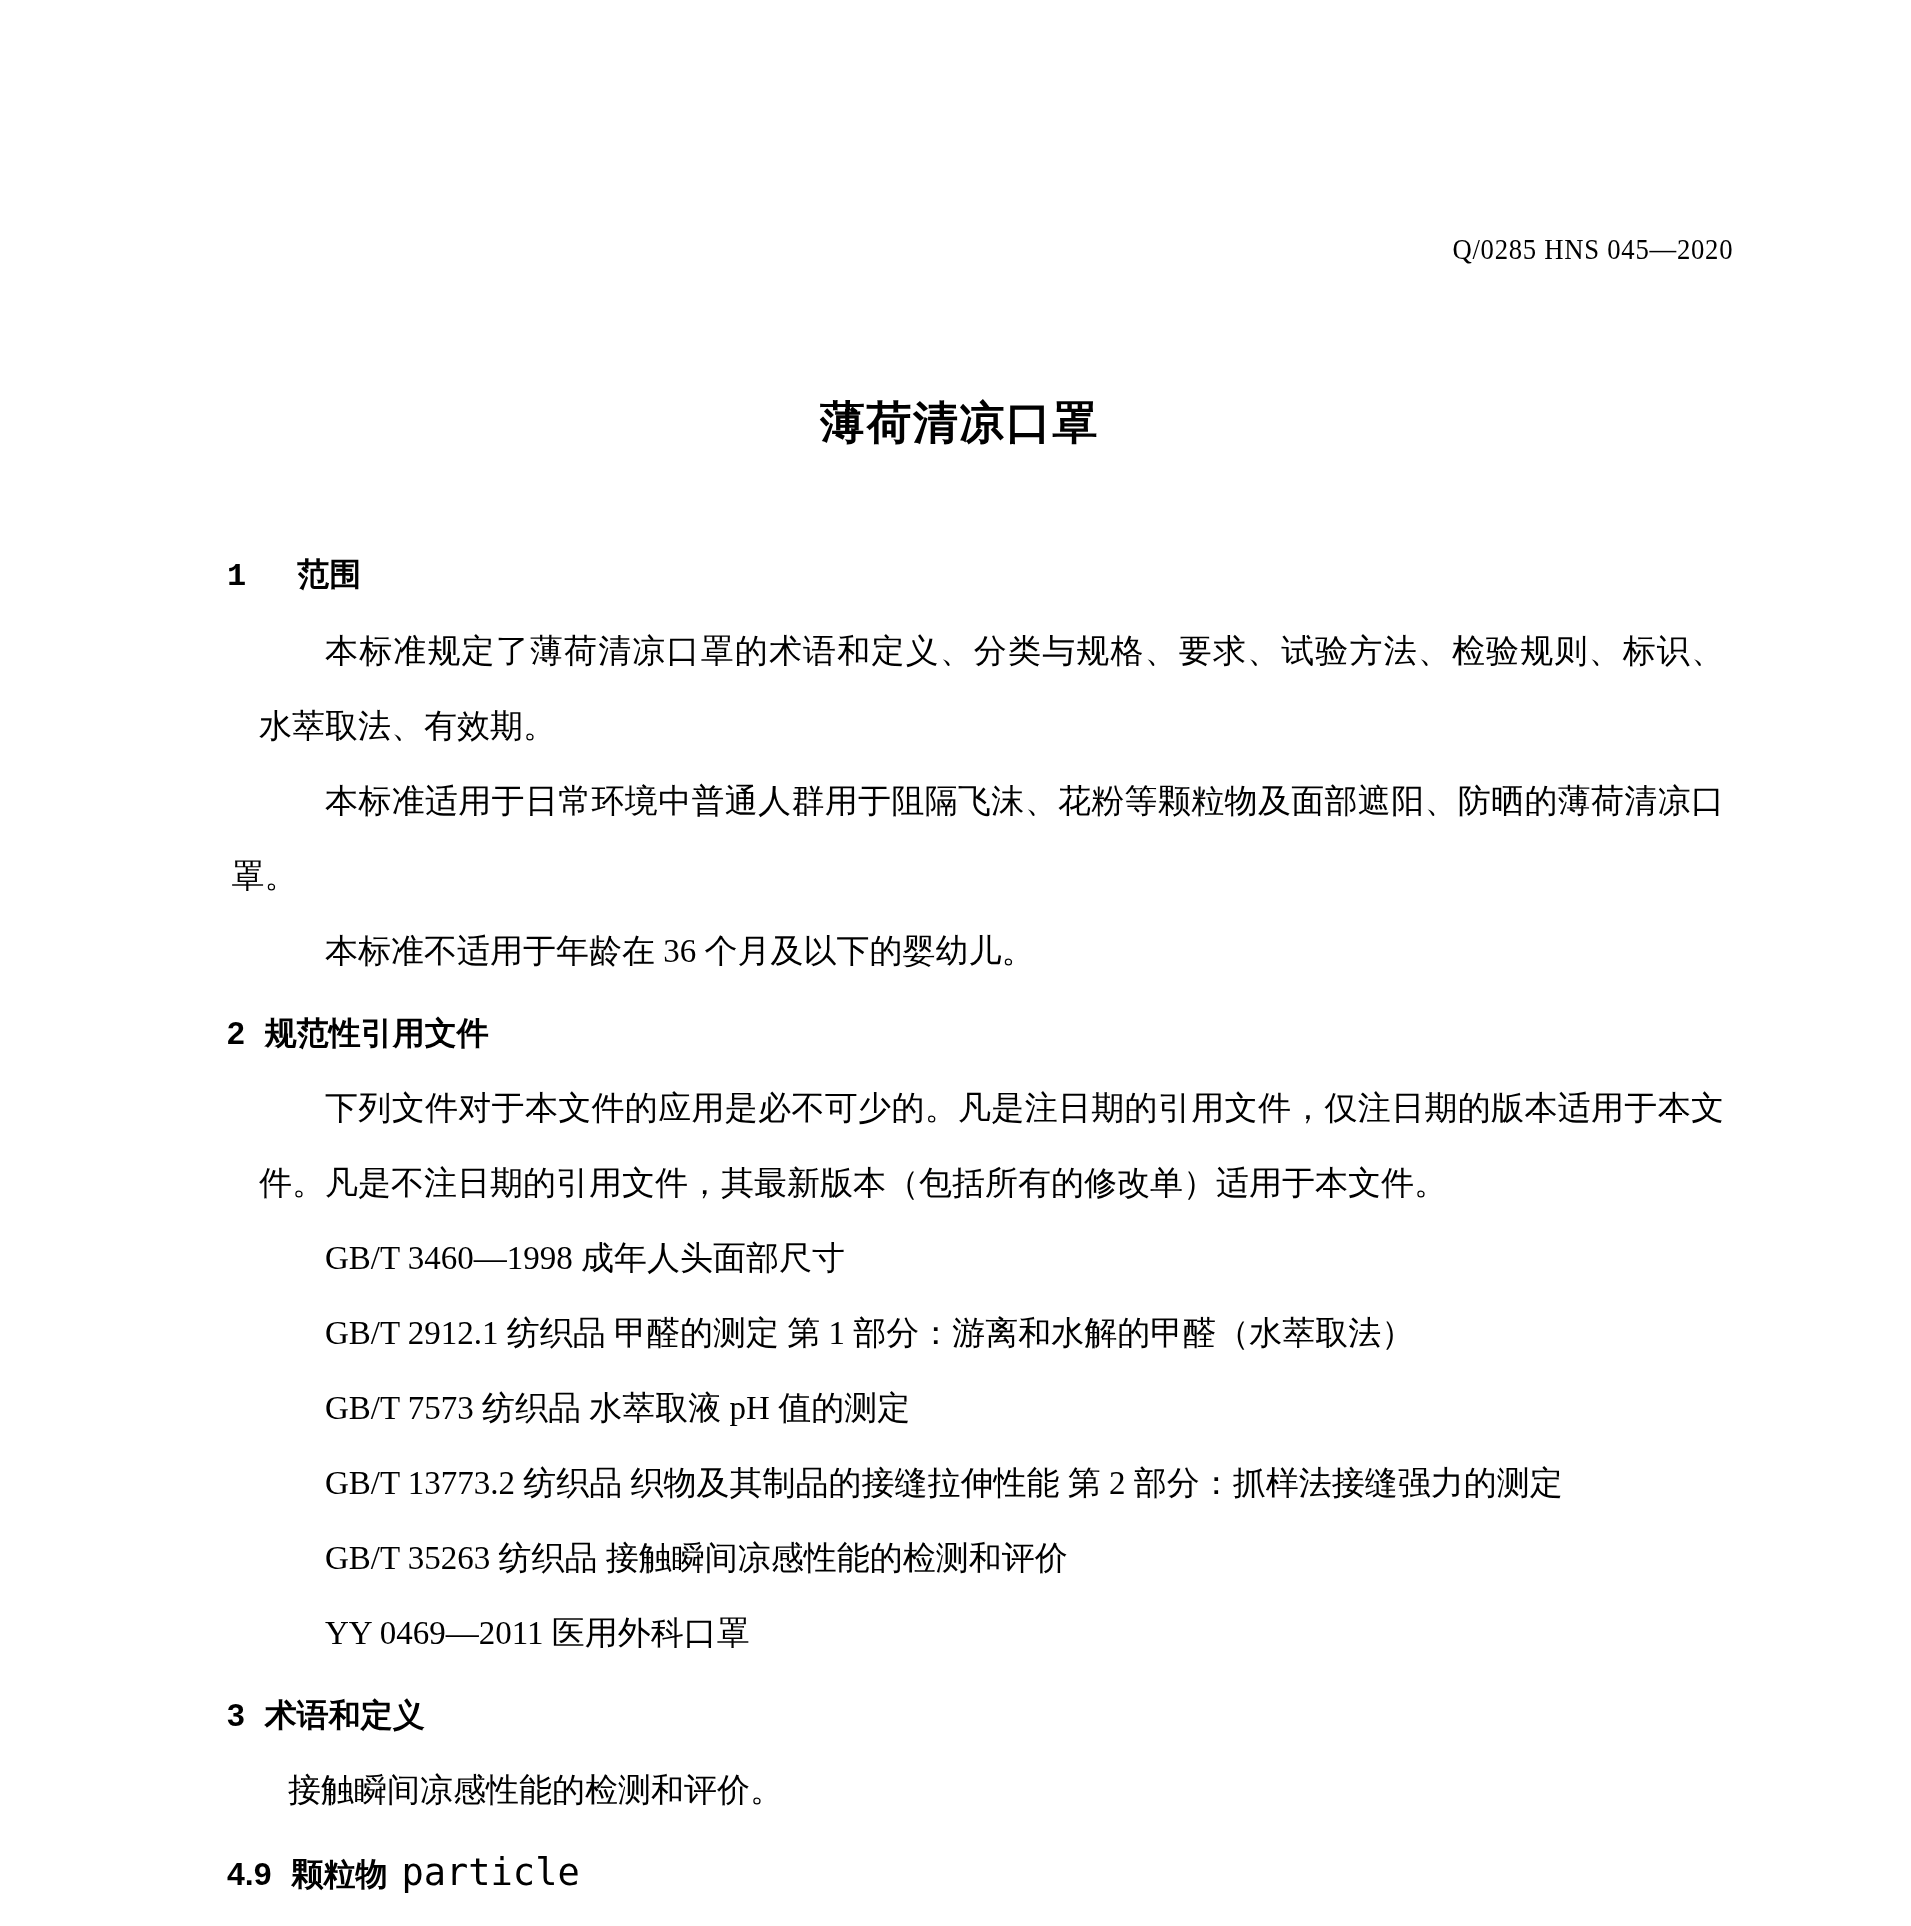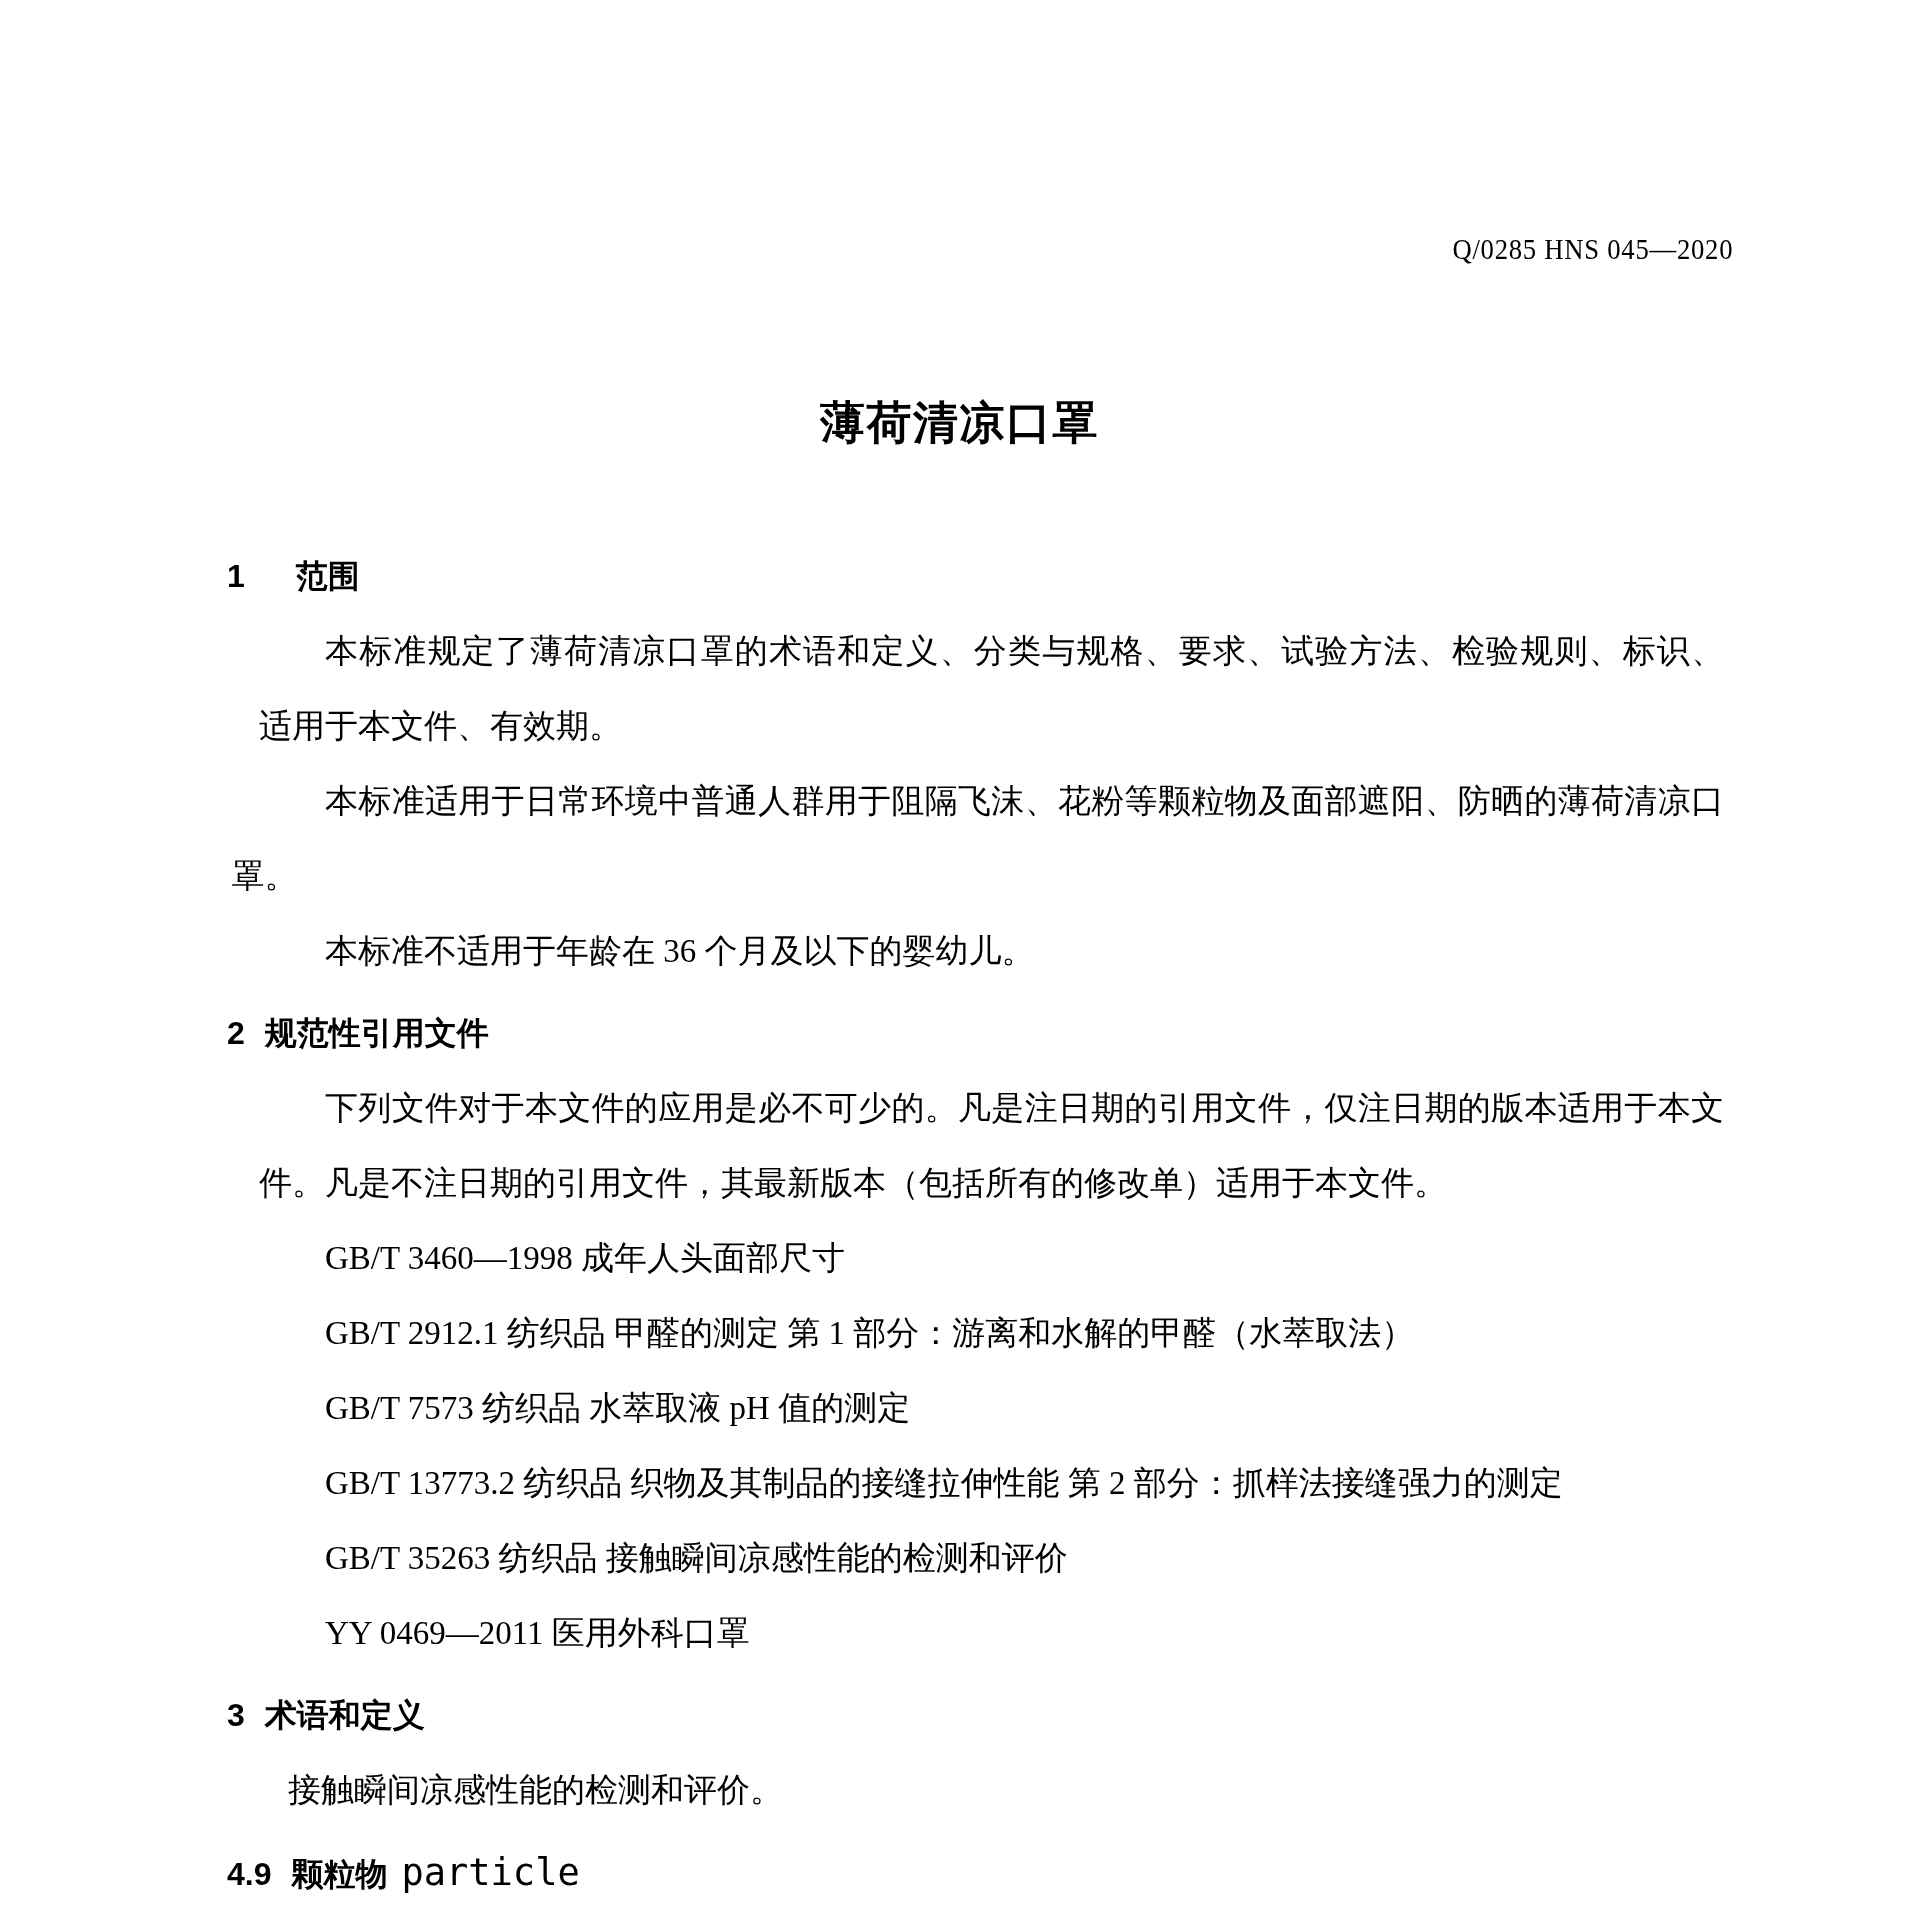--- a/index.html
+++ b/index.html
@@ -31,21 +31,21 @@
   }
   .blk{
     font-size:33px;line-height:75px;min-height:75px;
     white-space:pre-wrap;
   }
   .h{
     font-family:"Liberation Sans", sans-serif;
     font-weight:700;font-size:32px;
     margin-top:7px;
   }
-  .h:first-child{margin-top:0;}
+  .h:first-child{margin-top:0;font-family:Liberation Mono, monospace;}
   .h .no{display:inline-block;margin-right:20px;}
   .h.wide .no{margin-right:51px;}
   .h .en{
     font-family:"DejaVu Sans Mono", monospace;
     font-weight:500;font-size:37px;margin-left:14px;
   }
   .i0{margin-left:4.6px;}
   .i1{margin-left:32px;}
   .i15{margin-left:61px;}
   .i2{margin-left:98px;}
@@ -53,21 +53,21 @@
 </style>
 </head>
 <body>
 
 <div class="page">
   <div class="header-code">Q/0285 HNS 045—2020</div>
   <div class="doc-title">薄荷清凉口罩</div>
   <div class="content" id="doc-body">
       <div class="blk h wide"><span class="no">1</span><span class="ht">范围</span></div>
       <div class="blk p i2 j">本标准规定了薄荷清凉口罩的术语和定义、分类与规格、要求、试验方法、检验规则、标识、</div>
-      <div class="blk p i1">适用于本文件、有效期。</div>
+      <div class="blk p i1">水萃取法、有效期。</div>
       <div class="blk p i2 j">本标准适用于日常环境中普通人群用于阻隔飞沫、花粉等颗粒物及面部遮阳、防晒的薄荷清凉口</div>
       <div class="blk p i0">罩。</div>
       <div class="blk p i2">本标准不适用于年龄在 36 个月及以下的婴幼儿。</div>
       <div class="blk h"><span class="no">2</span><span class="ht">规范性引用文件</span></div>
       <div class="blk p i2 j">下列文件对于本文件的应用是必不可少的。凡是注日期的引用文件，仅注日期的版本适用于本文</div>
       <div class="blk p i1">件。凡是不注日期的引用文件，其最新版本（包括所有的修改单）适用于本文件。</div>
       <div class="blk p i2">GB/T 3460—1998 成年人头面部尺寸</div>
       <div class="blk p i2">GB/T 2912.1 纺织品 甲醛的测定 第 1 部分：游离和水解的甲醛（水萃取法）</div>
       <div class="blk p i2">GB/T 7573 纺织品 水萃取液 pH 值的测定</div>
       <div class="blk p i2">GB/T 13773.2 纺织品 织物及其制品的接缝拉伸性能 第 2 部分：抓样法接缝强力的测定</div>

